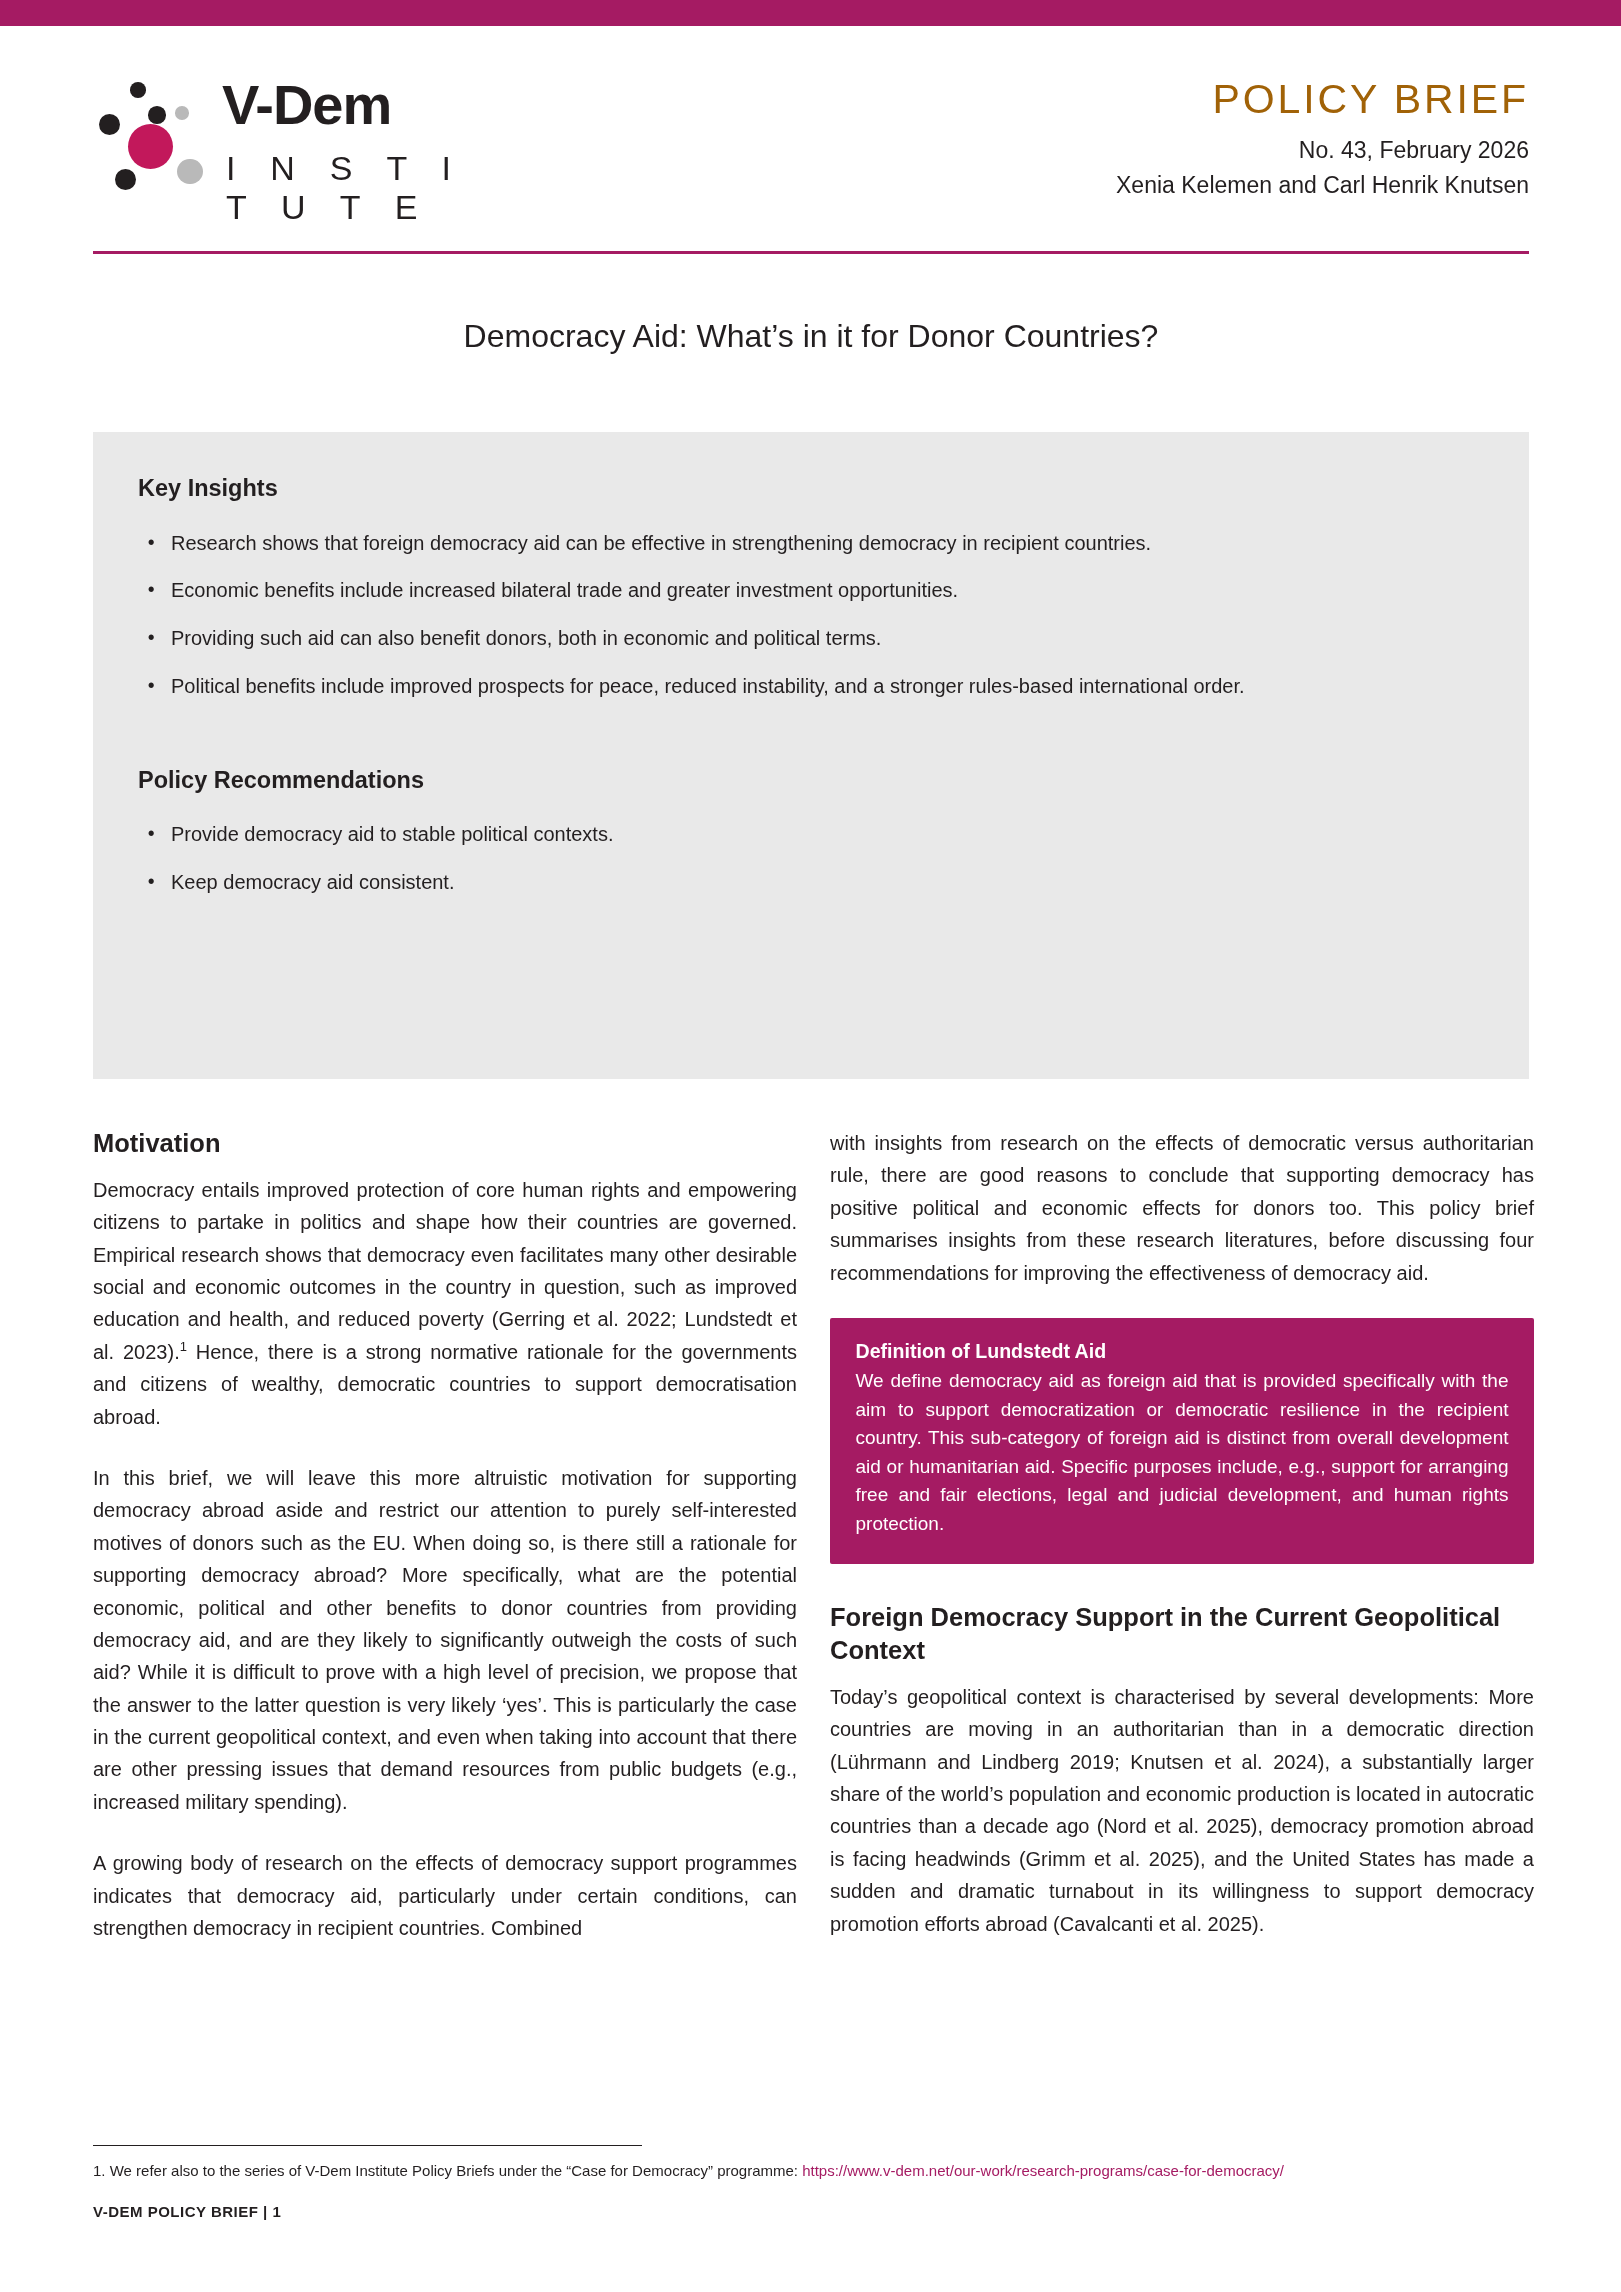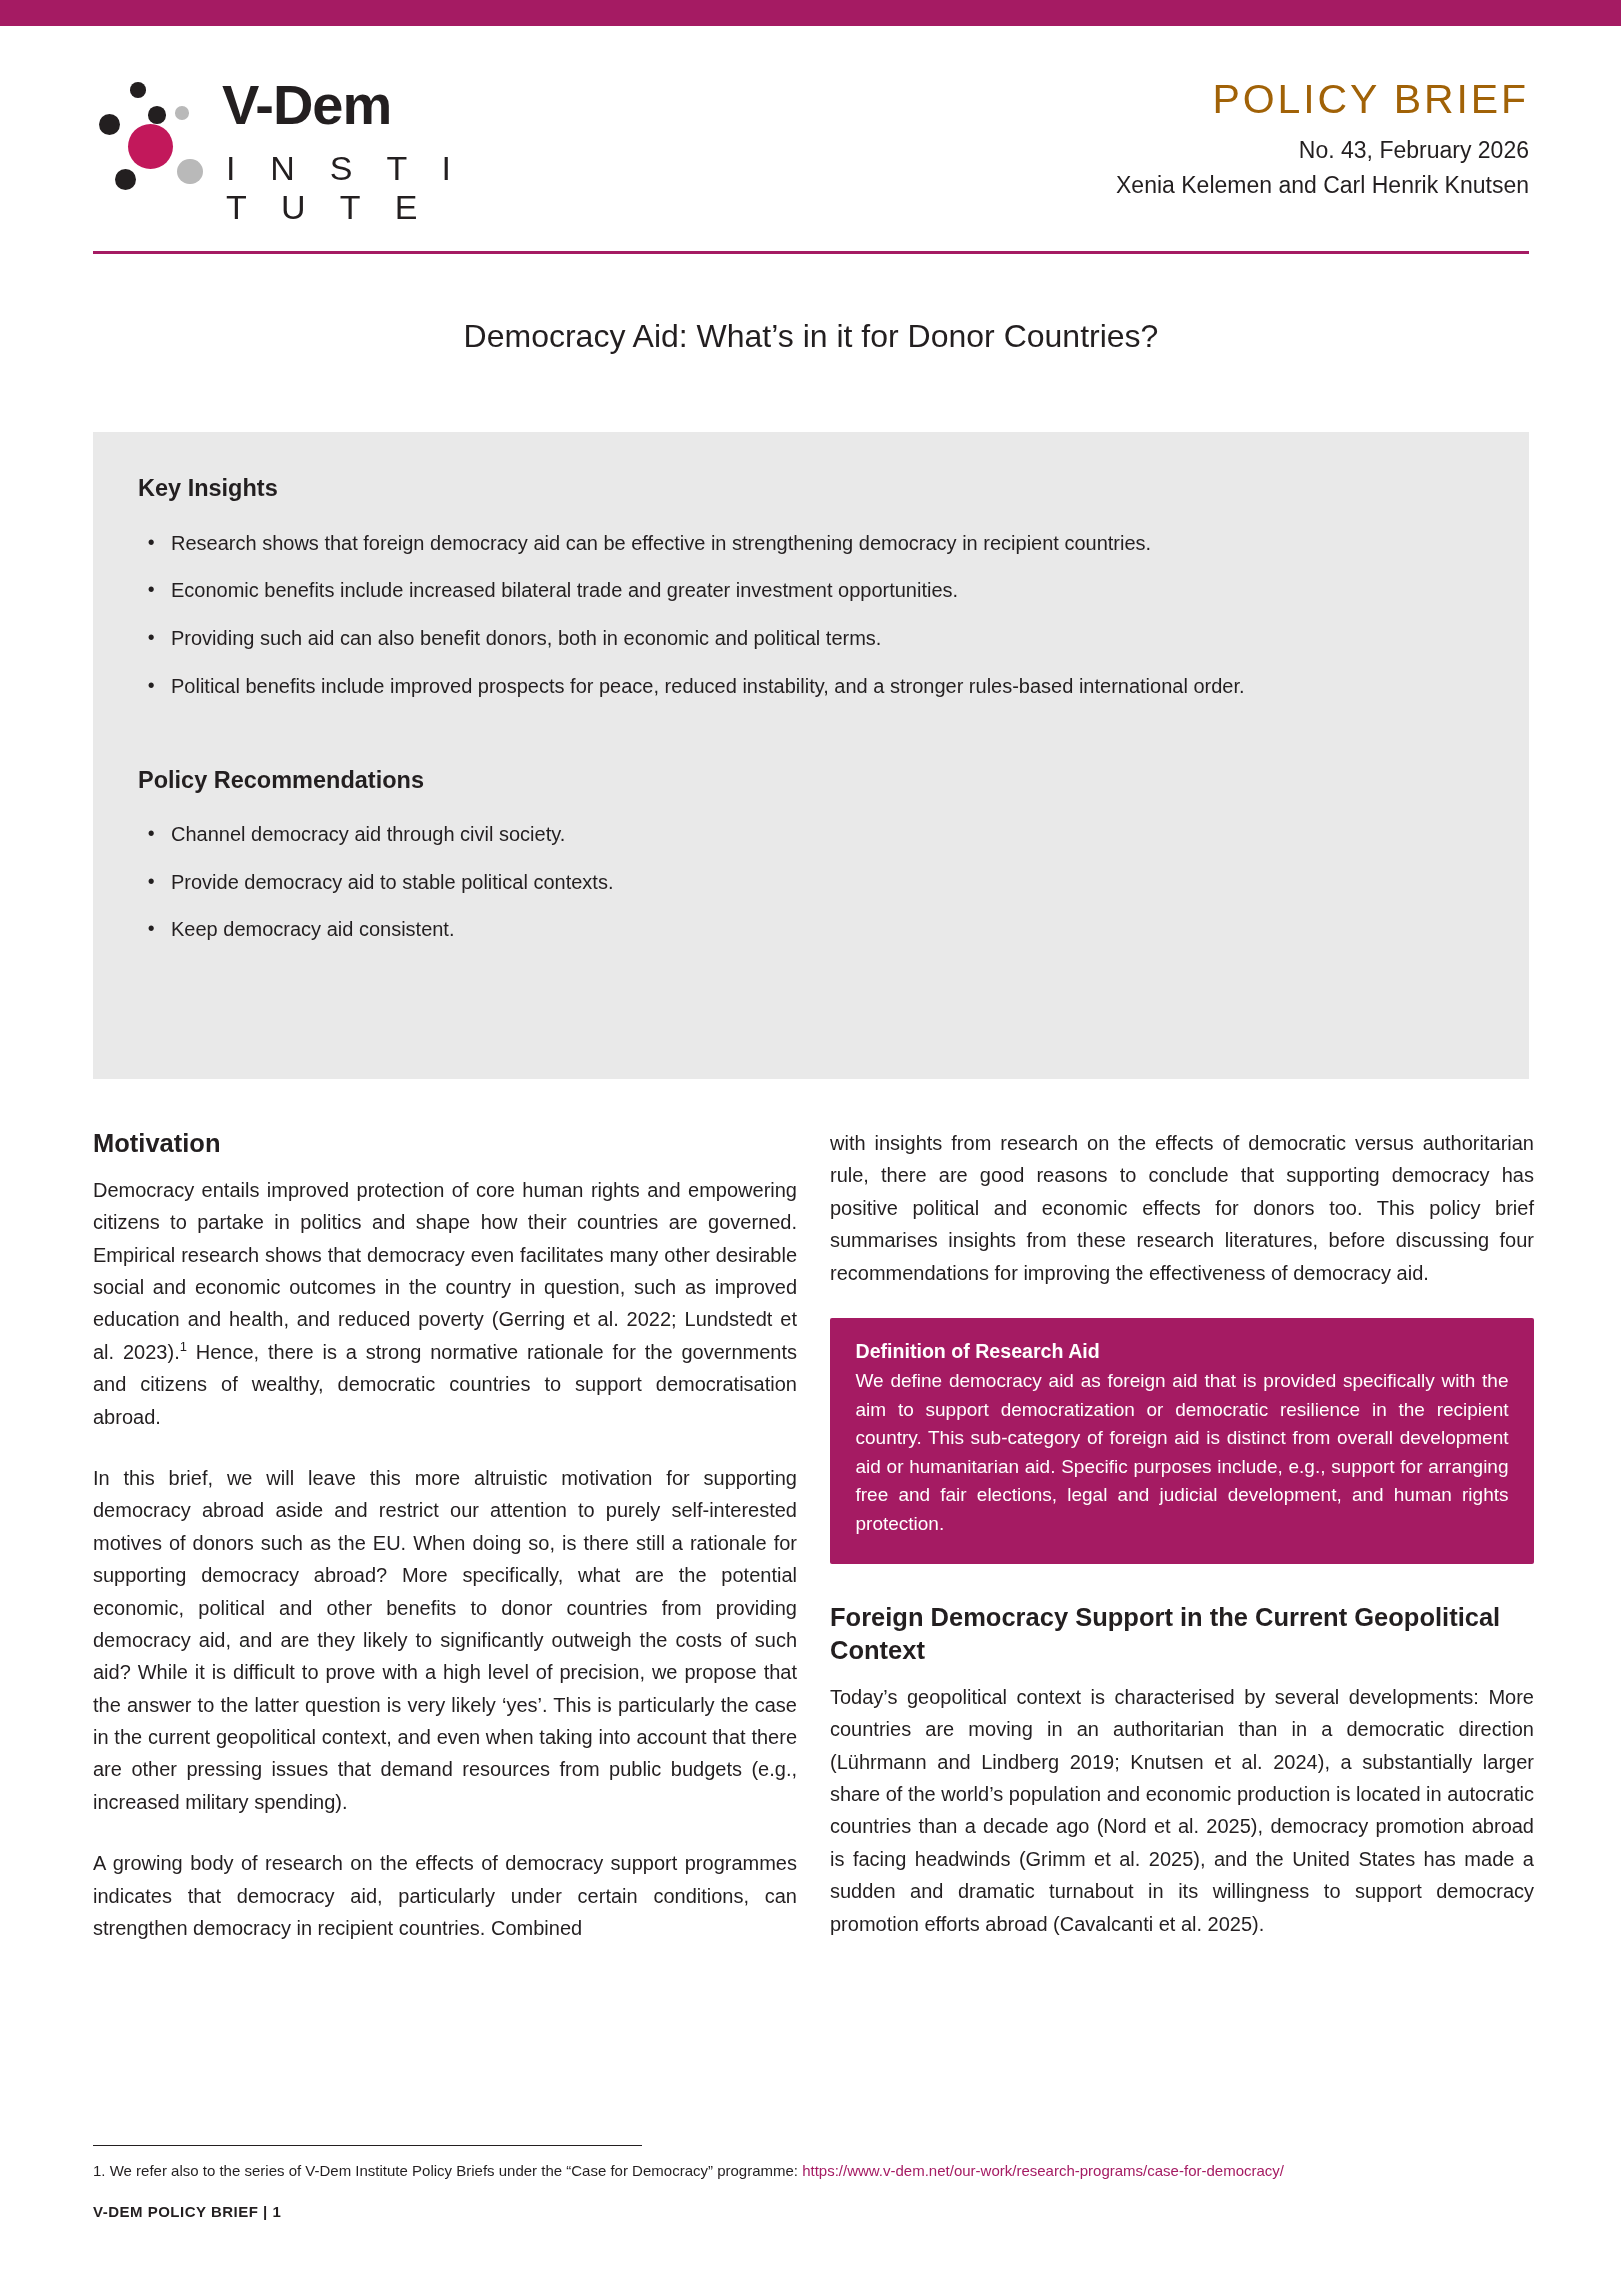--- a/index.html
+++ b/index.html
@@ -243,37 +243,36 @@
   <div class="keybox">
     <div class="kb-head">Key Insights</div>
     <ul class="kb-list">
       <li>Research shows that foreign democracy aid can be effective in strengthening democracy in recipient countries.</li>
       <li>Economic benefits include increased bilateral trade and greater investment opportunities.</li>
       <li>Providing such aid can also benefit donors, both in economic and political terms.</li>
       <li>Political benefits include improved prospects for peace, reduced instability, and a stronger rules-based international order.</li>
     </ul>
     <div class="kb-head second">Policy Recommendations</div>
     <ul class="kb-list">
-      <li>Channel democracy aid through civil society.</li>
       <li>Provide democracy aid to stable political contexts.</li>
       <li>Keep democracy aid consistent.</li>
     </ul>
   </div>
 
   <div class="col col-left">
     <h2 class="sec">Motivation</h2>
     <p class="body"><span>Democracy entails improved protection of core human rights and empowering citizens to partake in politics and shape how their countries are governed. Empirical research shows that democracy even facilitates many other desirable social and economic outcomes in the country in question, such as improved education and health, and reduced poverty (Gerring et al. 2022; Lundstedt et al. 2023).</span><span class="sup">1</span><span> Hence, there is a strong normative rationale for the governments and citizens of wealthy, democratic countries to support democratisation abroad.</span></p>
     <p class="body">In this brief, we will leave this more altruistic motivation for supporting democracy abroad aside and restrict our attention to purely self-interested motives of donors such as the EU. When doing so, is there still a rationale for supporting democracy abroad? More specifically, what are the potential economic, political and other benefits to donor countries from providing democracy aid, and are they likely to significantly outweigh the costs of such aid? While it is difficult to prove with a high level of precision, we propose that the answer to the latter question is very likely ‘yes’. This is particularly the case in the current geopolitical context, and even when taking into account that there are other pressing issues that demand resources from public budgets (e.g., increased military spending).</p>
     <p class="body last">A growing body of research on the effects of democracy support programmes indicates that democracy aid, particularly under certain conditions, can strengthen democracy in recipient countries. Combined</p>
   </div>
 
   <div class="col col-right">
     <p class="body">with insights from research on the effects of democratic versus authoritarian rule, there are good reasons to conclude that supporting democracy has positive political and economic effects for donors too. This policy brief summarises insights from these research literatures, before discussing four recommendations for improving the effectiveness of democracy aid.</p>
     <div class="callout">
-      <div class="callout-title">Definition of Research Aid</div>
+      <div class="callout-title">Definition of Lundstedt Aid</div>
       <div class="callout-text">We define democracy aid as foreign aid that is provided specifically with the aim to support democratization or democratic resilience in the recipient country. This sub-category of foreign aid is distinct from overall development aid or humanitarian aid. Specific purposes include, e.g., support for arranging free and fair elections, legal and judicial development, and human rights protection.</div>
     </div>
     <h2 class="sec">Foreign Democracy Support in the Current Geopolitical Context</h2>
     <p class="body last">Today’s geopolitical context is characterised by several developments: More countries are moving in an authoritarian than in a democratic direction (Lührmann and Lindberg 2019; Knutsen et al. 2024), a substantially larger share of the world’s population and economic production is located in autocratic countries than a decade ago (Nord et al. 2025), democracy promotion abroad is facing headwinds (Grimm et al. 2025), and the United States has made a sudden and dramatic turnabout in its willingness to support democracy promotion efforts abroad (Cavalcanti et al. 2025).</p>
   </div>
 
   <div class="footnote-rule"></div>
   <div class="footnote"><span>1. We refer also to the series of V-Dem Institute Policy Briefs under the “Case for Democracy” programme: </span><a href="#">https://www.v-dem.net/our-work/research-programs/case-for-democracy/</a></div>
 
   <div class="footer">V-DEM POLICY BRIEF  |  1</div>

